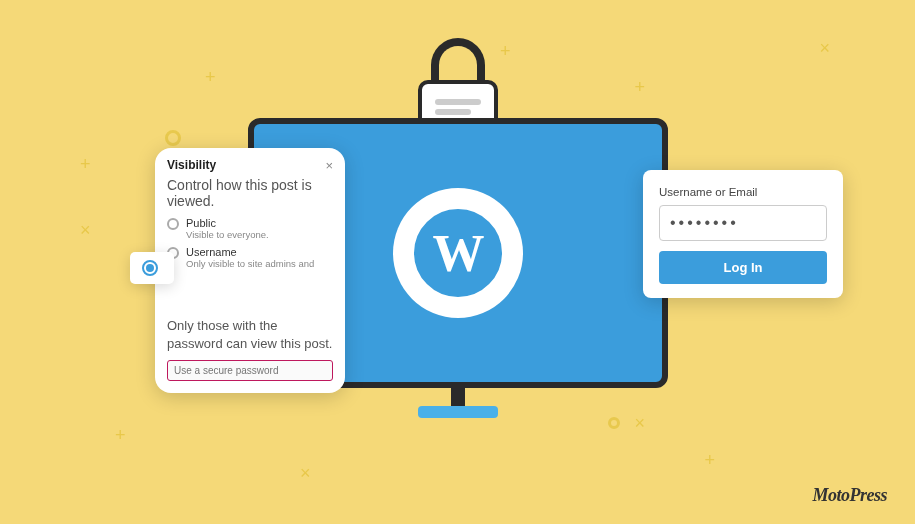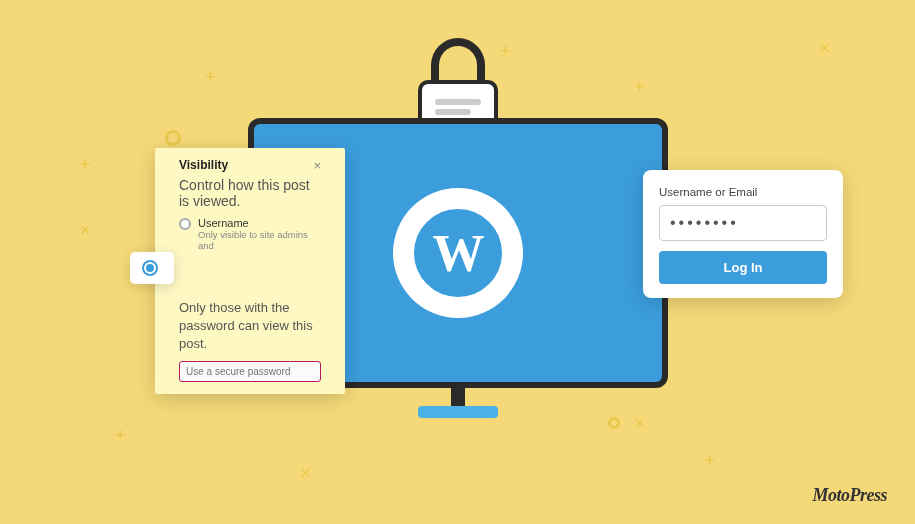--- a/index.html
+++ b/index.html
@@ -149,24 +149,24 @@
     .padlock-line:first-child { width: 100%; }
     .padlock-line:nth-child(2) { width: 80%; }
     .padlock-line:nth-child(3) { width: 90%; }
 
     
     .visibility-panel {
       position: absolute;
       left: 155px;
       top: 148px;
       width: 190px;
-      background: #fef9c3;
-      border-radius: 2px;
+      background: #ffffff;
+      border-radius: 16px;
       box-shadow: 0 4px 20px rgba(0,0,0,0.18);
-      padding: 10px 24px 12px;
+      padding: 10px 12px 12px;
       font-size: 11px;
       color: #333;
       z-index: 10;
     }
 
     .vp-header {
       display: flex;
       justify-content: space-between;
       align-items: center;
       margin-bottom: 5px;
@@ -403,20 +403,27 @@
   <div class="monitor-base"></div>
 </div>
 
 <div class="visibility-panel">
   <div class="vp-header">
     <span class="vp-title">Visibility</span>
     <span class="vp-close">×</span>
   </div>
   <div class="vp-subtitle">Control how this post is viewed.</div>
 
+  <div class="vp-option">
+    <div class="vp-radio"></div>
+    <div class="vp-option-text">
+      <div class="vp-option-label">Public</div>
+      <div class="vp-option-desc">Visible to everyone.</div>
+    </div>
+  </div>
 
   <div class="vp-option">
     <div class="vp-radio"></div>
     <div class="vp-option-text">
       <div class="vp-option-label">Username</div>
       <div class="vp-option-desc">Only visible to site admins and</div>
     </div>
   </div>
 
   <div style="height: 38px;"></div>

